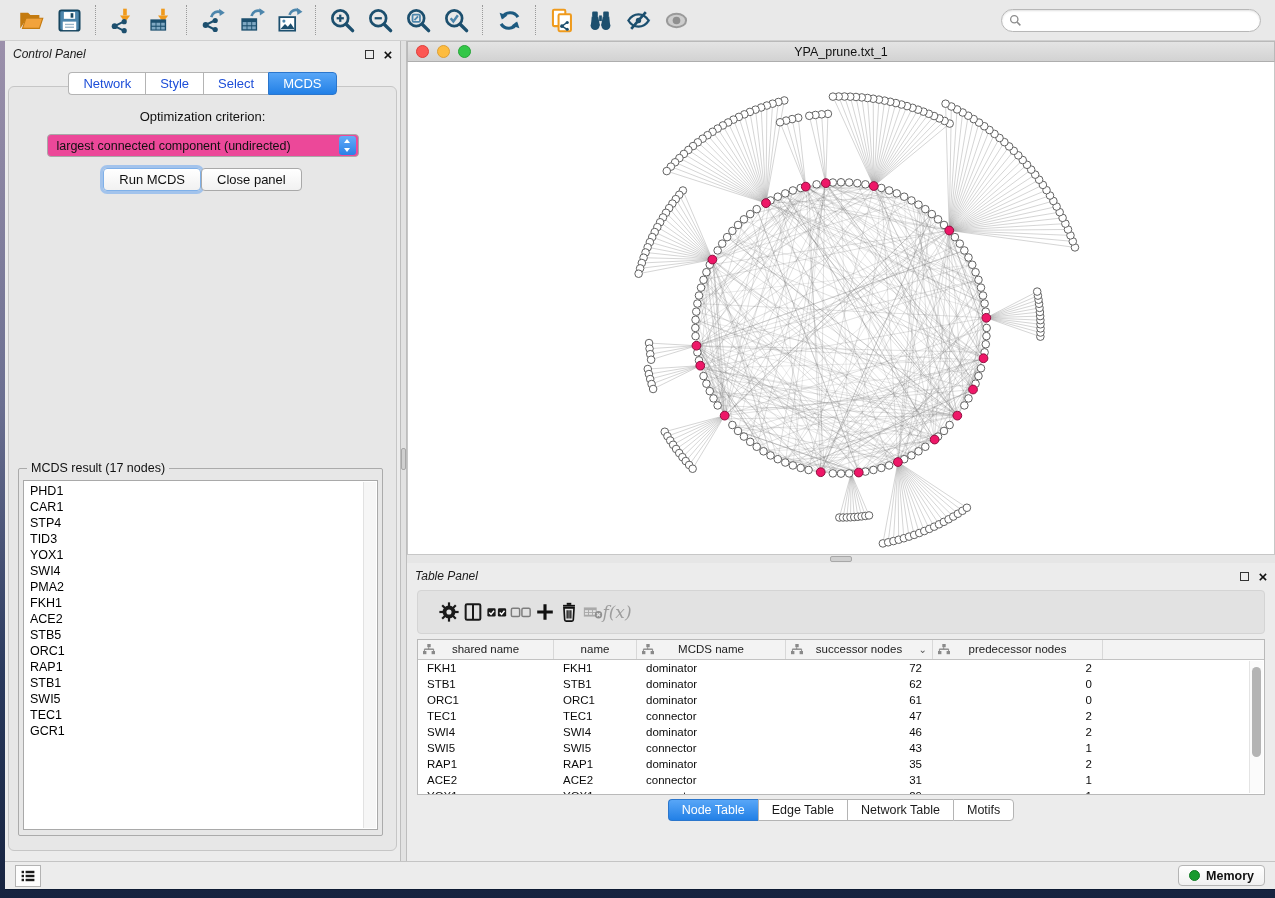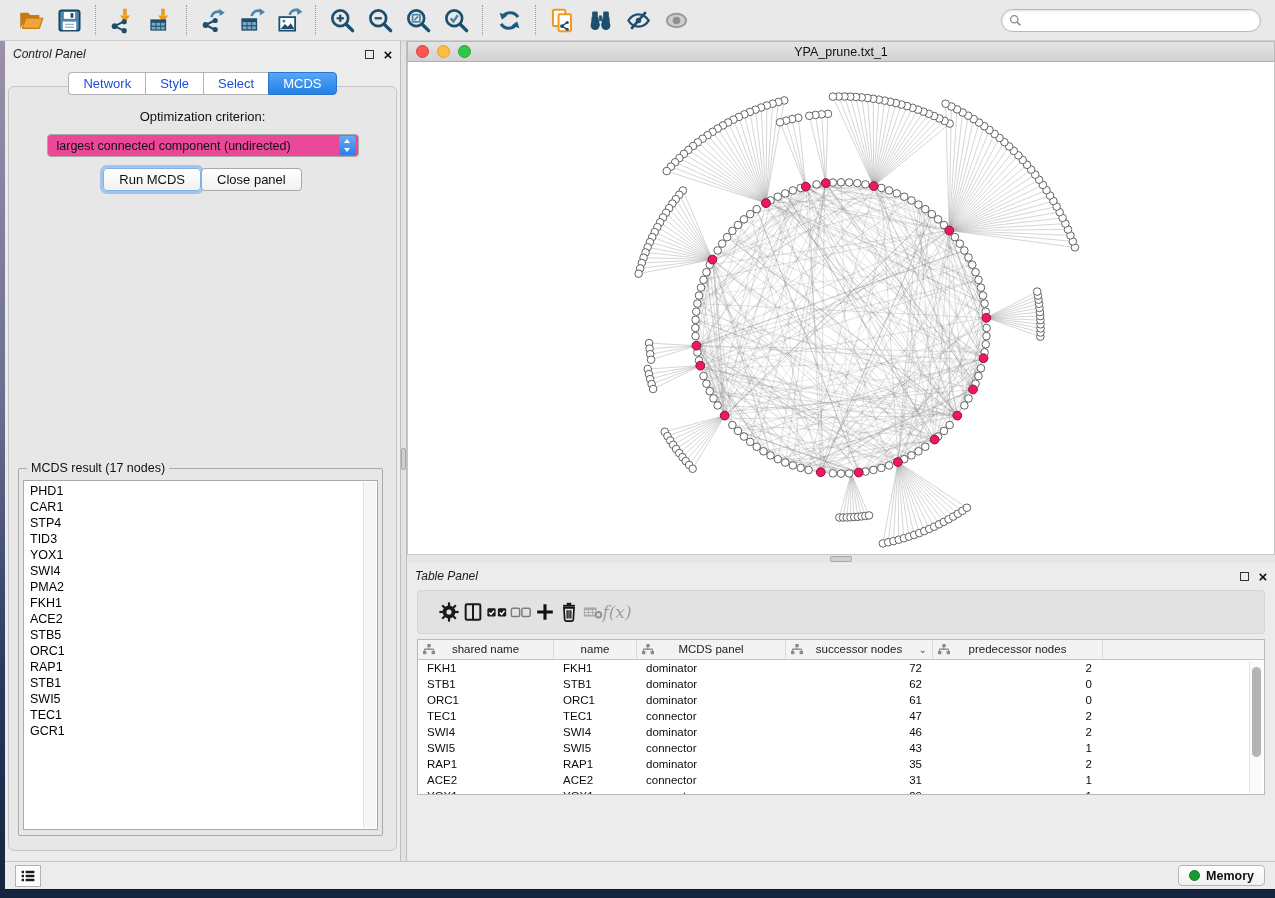--- a/index.html
+++ b/index.html
@@ -1259,21 +1259,21 @@
                     <rect x="0" y="7" width="3.4" height="3.2"></rect>
                     <rect x="8.6" y="7" width="3.4" height="3.2"></rect>
                     <path d="M5.7 3.2v2M1.4 7V5.2h9.2V7M1.4 5.2h9.2" stroke="#8a8a8a" stroke-width="1" fill="none"></path>
                   </svg><span>shared name</span></div>
                 <div class="th" style="width: 83px;"><span>name</span></div>
                 <div class="th" style="width: 149px;"><svg class="hier" width="12" height="11" viewBox="0 0 12 11" fill="#8a8a8a">
                     <rect x="4.3" y="0" width="3.4" height="3.2"></rect>
                     <rect x="0" y="7" width="3.4" height="3.2"></rect>
                     <rect x="8.6" y="7" width="3.4" height="3.2"></rect>
                     <path d="M5.7 3.2v2M1.4 7V5.2h9.2V7M1.4 5.2h9.2" stroke="#8a8a8a" stroke-width="1" fill="none"></path>
-                  </svg><span>MCDS panel</span></div>
+                  </svg><span>MCDS name</span></div>
                 <div class="th" style="width: 147px;"><svg class="hier" width="12" height="11" viewBox="0 0 12 11" fill="#8a8a8a">
                     <rect x="4.3" y="0" width="3.4" height="3.2"></rect>
                     <rect x="0" y="7" width="3.4" height="3.2"></rect>
                     <rect x="8.6" y="7" width="3.4" height="3.2"></rect>
                     <path d="M5.7 3.2v2M1.4 7V5.2h9.2V7M1.4 5.2h9.2" stroke="#8a8a8a" stroke-width="1" fill="none"></path>
                   </svg><span>successor nodes</span><span class="sort">⌄</span></div>
                 <div class="th" style="width: 170px;"><svg class="hier" width="12" height="11" viewBox="0 0 12 11" fill="#8a8a8a">
                     <rect x="4.3" y="0" width="3.4" height="3.2"></rect>
                     <rect x="0" y="7" width="3.4" height="3.2"></rect>
                     <rect x="8.6" y="7" width="3.4" height="3.2"></rect>
@@ -1343,20 +1343,26 @@
                   <div class="td left" style="width: 83px;">YOX1</div>
                   <div class="td left" style="width: 149px;">connector</div>
                   <div class="td right" style="width: 147px;">29</div>
                   <div class="td right" style="width: 170px;">1</div>
                 </div>
               </div>
           <div class="tbl-scroll">
             <div class="tbl-thumb"></div>
           </div>
         </div>
+        <div class="tp-tabs">
+              <span class="tp-tab sel">Node Table</span>
+              <span class="tp-tab">Edge Table</span>
+              <span class="tp-tab">Network Table</span>
+              <span class="tp-tab">Motifs</span>
+            </div>
       </div>
     </div>
   </div>
 
   <div class="status-bar">
     <span class="list-btn">
       <svg viewBox="0 0 20 20" width="16" height="16" fill="#1a1a1a">
         <rect x="2" y="3.5" width="3" height="3"></rect>
             <rect x="7" y="3.5" width="11" height="3"></rect>
         <rect x="2" y="8.5" width="3" height="3"></rect>

